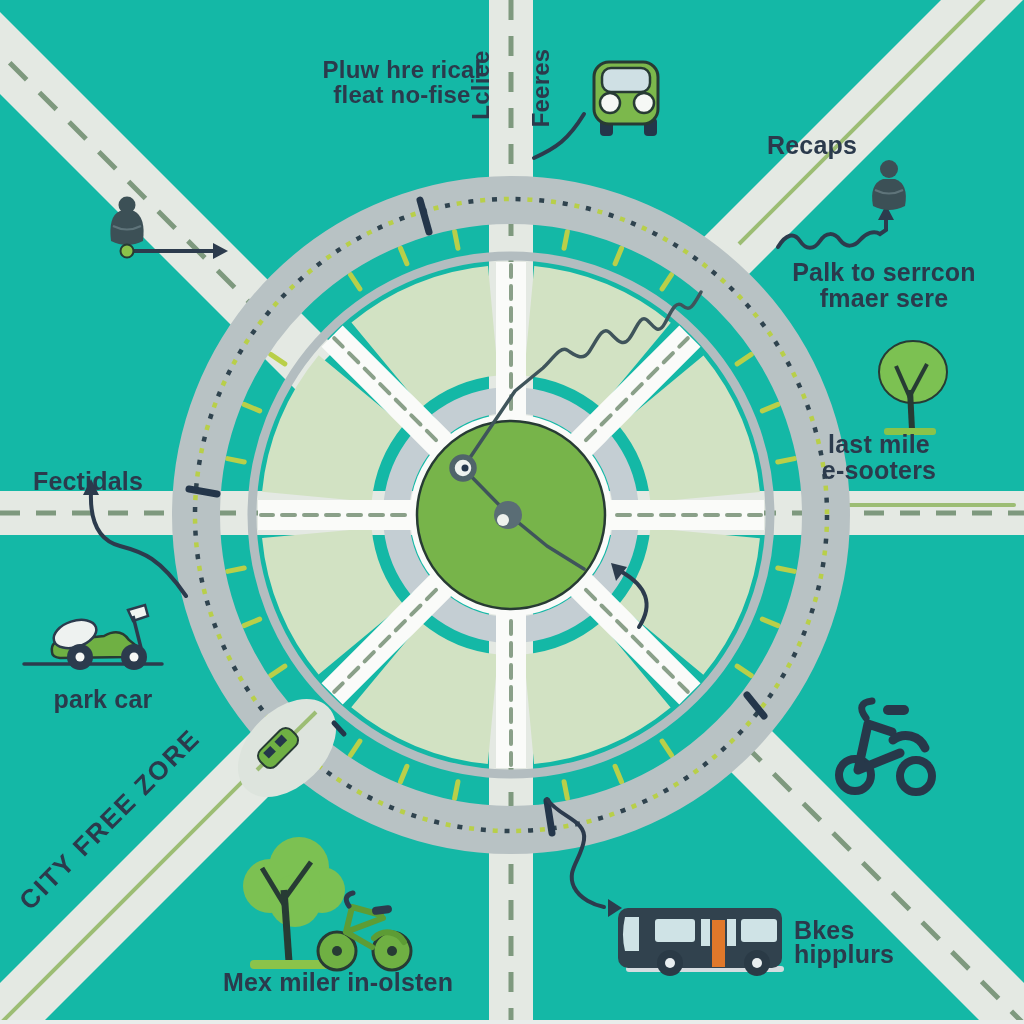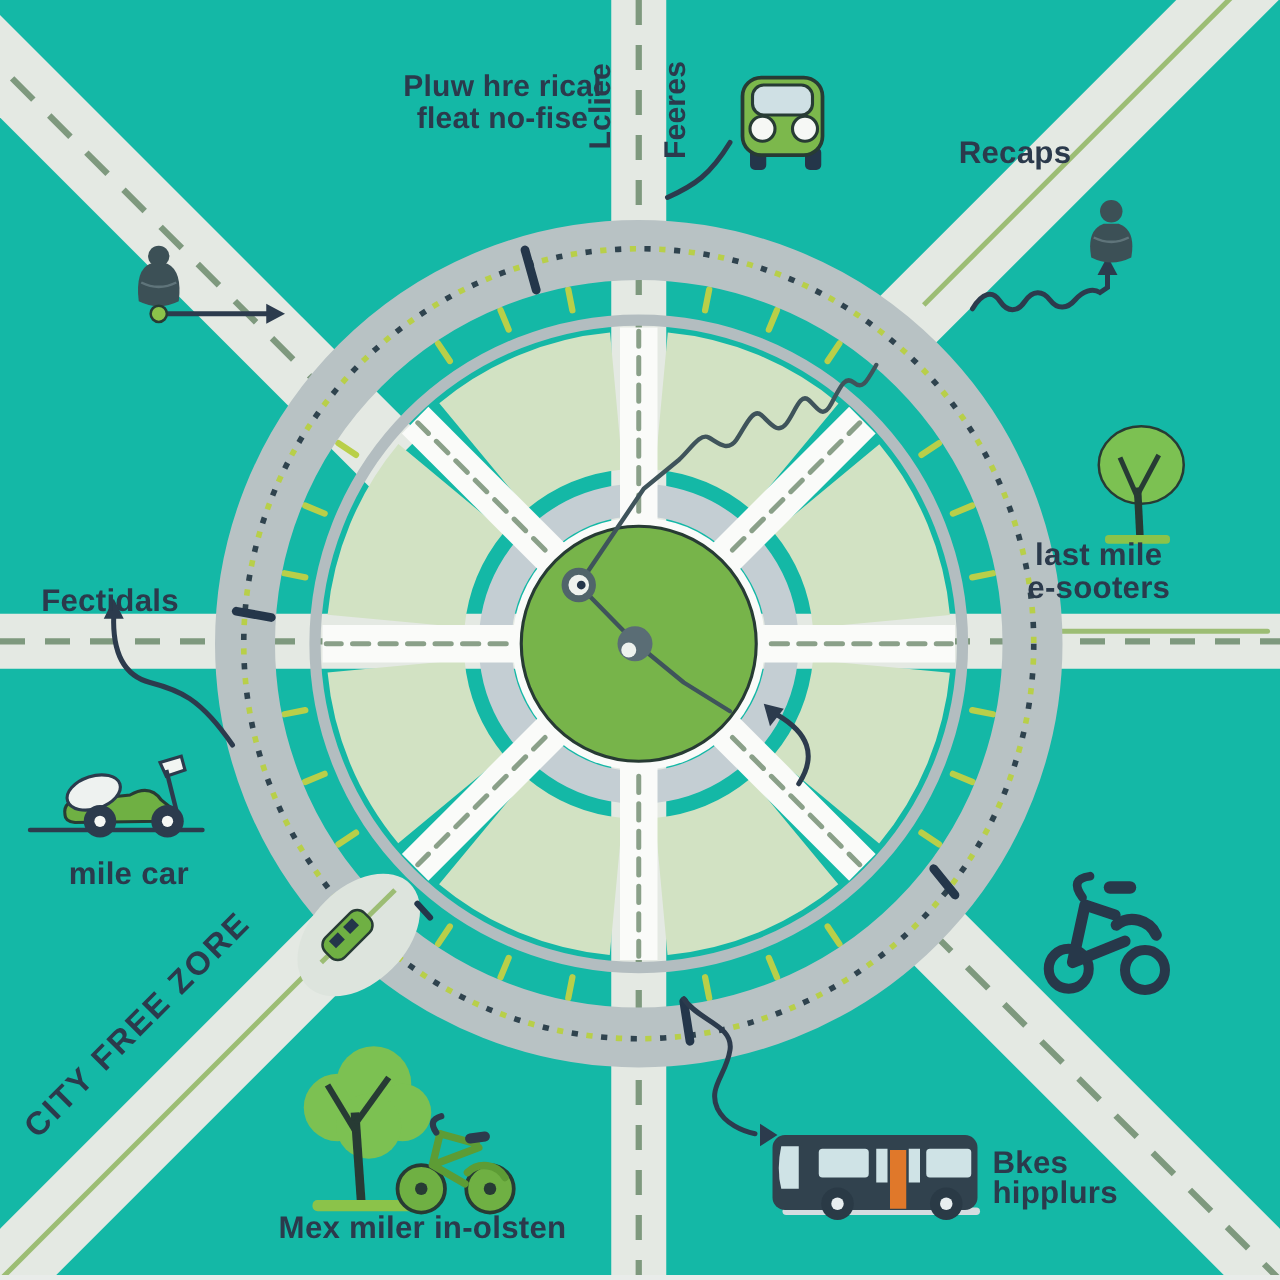--- a/index.html
+++ b/index.html
@@ -234,28 +234,32 @@
 </svg>
 
   <div class="label small" style="left:402px;top:82px">
     <div>Pluw hre rical</div>
     <div>fleat no-fise</div>
   </div>
 
   <div class="label rot90" style="left:481px;top:85px">Lcliee</div>
   <div class="label rot90" style="left:541px;top:88px">Feeres</div>
 
-  <div class="label" style="left:812px;top:122px">Recaps</div>
-
+  <div class="label" style="left:812px;top:145px">Recaps</div>
+
+  <div class="label" style="left:884px;top:285px">
+    <div>Palk to serrcon</div>
+    <div>fmaer sere</div>
+  </div>
 
 
   <div class="label" style="left:88px;top:481px">Fectidals</div>
 
   <div class="label" style="left:103px;top:699px">
-    <div>mile car</div>
+    <div>park car</div>
   </div>
 
   <div class="zone-banner">CITY FREE ZORE</div>
 
   <div class="label left-align" style="left:794px;top:918px">
     <div>Bkes</div>
     <div>hipplurs</div>
   </div>
 
   <div class="label" style="left:338px;top:982px">Mex miler in-olsten</div>

